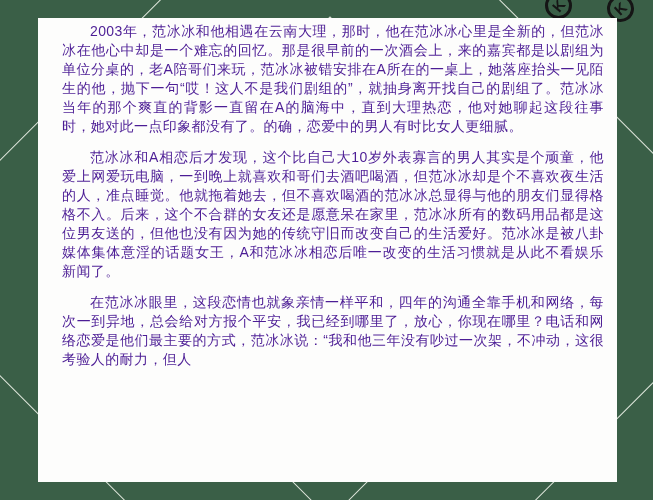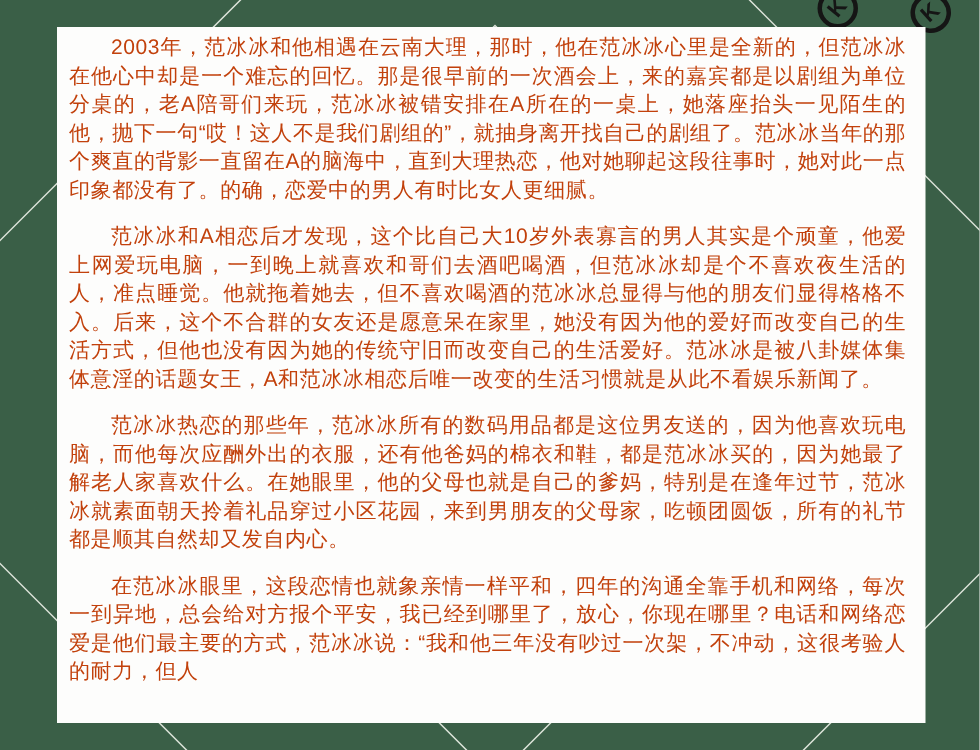--- a/index.html
+++ b/index.html
@@ -53,22 +53,22 @@
     display:block;font-weight:bold;font-size:15px;line-height:1;color:#151515;
     transform:rotate(-50deg);
   }
   
   .panel{
     position:absolute;left:38px;top:18px;width:579px;height:464px;
     background:#fdfdfc;overflow:hidden;box-sizing:border-box;
     padding:4px 13px 4px 8px;
   }
   .panel p{
-    margin:0 0 12px 0;
-    font-size:14px;line-height:19px;color:#c2410c;
+    margin:0 0 12px 16px;
+    font-size:14px;line-height:19px;color:#4c1d95;
     text-indent:2em;text-align:justify;
     letter-spacing:0.4px;
   }
   .panel p:last-child{margin-bottom:0;}
 </style>
 </head>
 <body>
 
 <div class="bg"></div>
 <div class="diamond d1"></div>
@@ -76,16 +76,15 @@
 
 <div class="wm k1">
   <span>K</span>
 </div>
 <div class="wm k2">
   <span>K</span>
 </div>
 
 <div class="panel">
   <p>2003年，范冰冰和他相遇在云南大理，那时，他在范冰冰心里是全新的，但范冰冰在他心中却是一个难忘的回忆。那是很早前的一次酒会上，来的嘉宾都是以剧组为单位分桌的，老A陪哥们来玩，范冰冰被错安排在A所在的一桌上，她落座抬头一见陌生的他，抛下一句“哎！这人不是我们剧组的”，就抽身离开找自己的剧组了。范冰冰当年的那个爽直的背影一直留在A的脑海中，直到大理热恋，他对她聊起这段往事时，她对此一点印象都没有了。的确，恋爱中的男人有时比女人更细腻。</p>
-  <p>范冰冰和A相恋后才发现，这个比自己大10岁外表寡言的男人其实是个顽童，他爱上网爱玩电脑，一到晚上就喜欢和哥们去酒吧喝酒，但范冰冰却是个不喜欢夜生活的人，准点睡觉。他就拖着她去，但不喜欢喝酒的范冰冰总显得与他的朋友们显得格格不入。后来，这个不合群的女友还是愿意呆在家里，她没有因为他的爱好而改变自己的生活方式，但他也没有因为她的传统守旧而改变自己的生活爱好。范冰冰是被八卦媒体集体意淫的话题女王，A和范冰冰相恋后唯一改变的生活习惯就是从此不看娱乐新闻了。</p>
-  <p>范冰冰热恋的那些年，范冰冰所有的数码用品都是这位男友送的，因为他喜欢玩电脑，而他每次应酬外出的衣服，还有他爸妈的棉衣和鞋，都是范冰冰买的，因为她最了解老人家喜欢什么。在她眼里，他的父母也就是自己的爹妈，特别是在逢年过节，范冰冰就素面朝天拎着礼品穿过小区花园，来到男朋友的父母家，吃顿团圆饭，所有的礼节都是顺其自然却又发自内心。</p>
+  <p>范冰冰和A相恋后才发现，这个比自己大10岁外表寡言的男人其实是个顽童，他爱上网爱玩电脑，一到晚上就喜欢和哥们去酒吧喝酒，但范冰冰却是个不喜欢夜生活的人，准点睡觉。他就拖着她去，但不喜欢喝酒的范冰冰总显得与他的朋友们显得格格不入。后来，这个不合群的女友还是愿意呆在家里，范冰冰所有的数码用品都是这位男友送的，但他也没有因为她的传统守旧而改变自己的生活爱好。范冰冰是被八卦媒体集体意淫的话题女王，A和范冰冰相恋后唯一改变的生活习惯就是从此不看娱乐新闻了。</p>
   <p>在范冰冰眼里，这段恋情也就象亲情一样平和，四年的沟通全靠手机和网络，每次一到异地，总会给对方报个平安，我已经到哪里了，放心，你现在哪里？电话和网络恋爱是他们最主要的方式，范冰冰说：“我和他三年没有吵过一次架，不冲动，这很考验人的耐力，但人</p>
 </div>
 
 </body></html>

